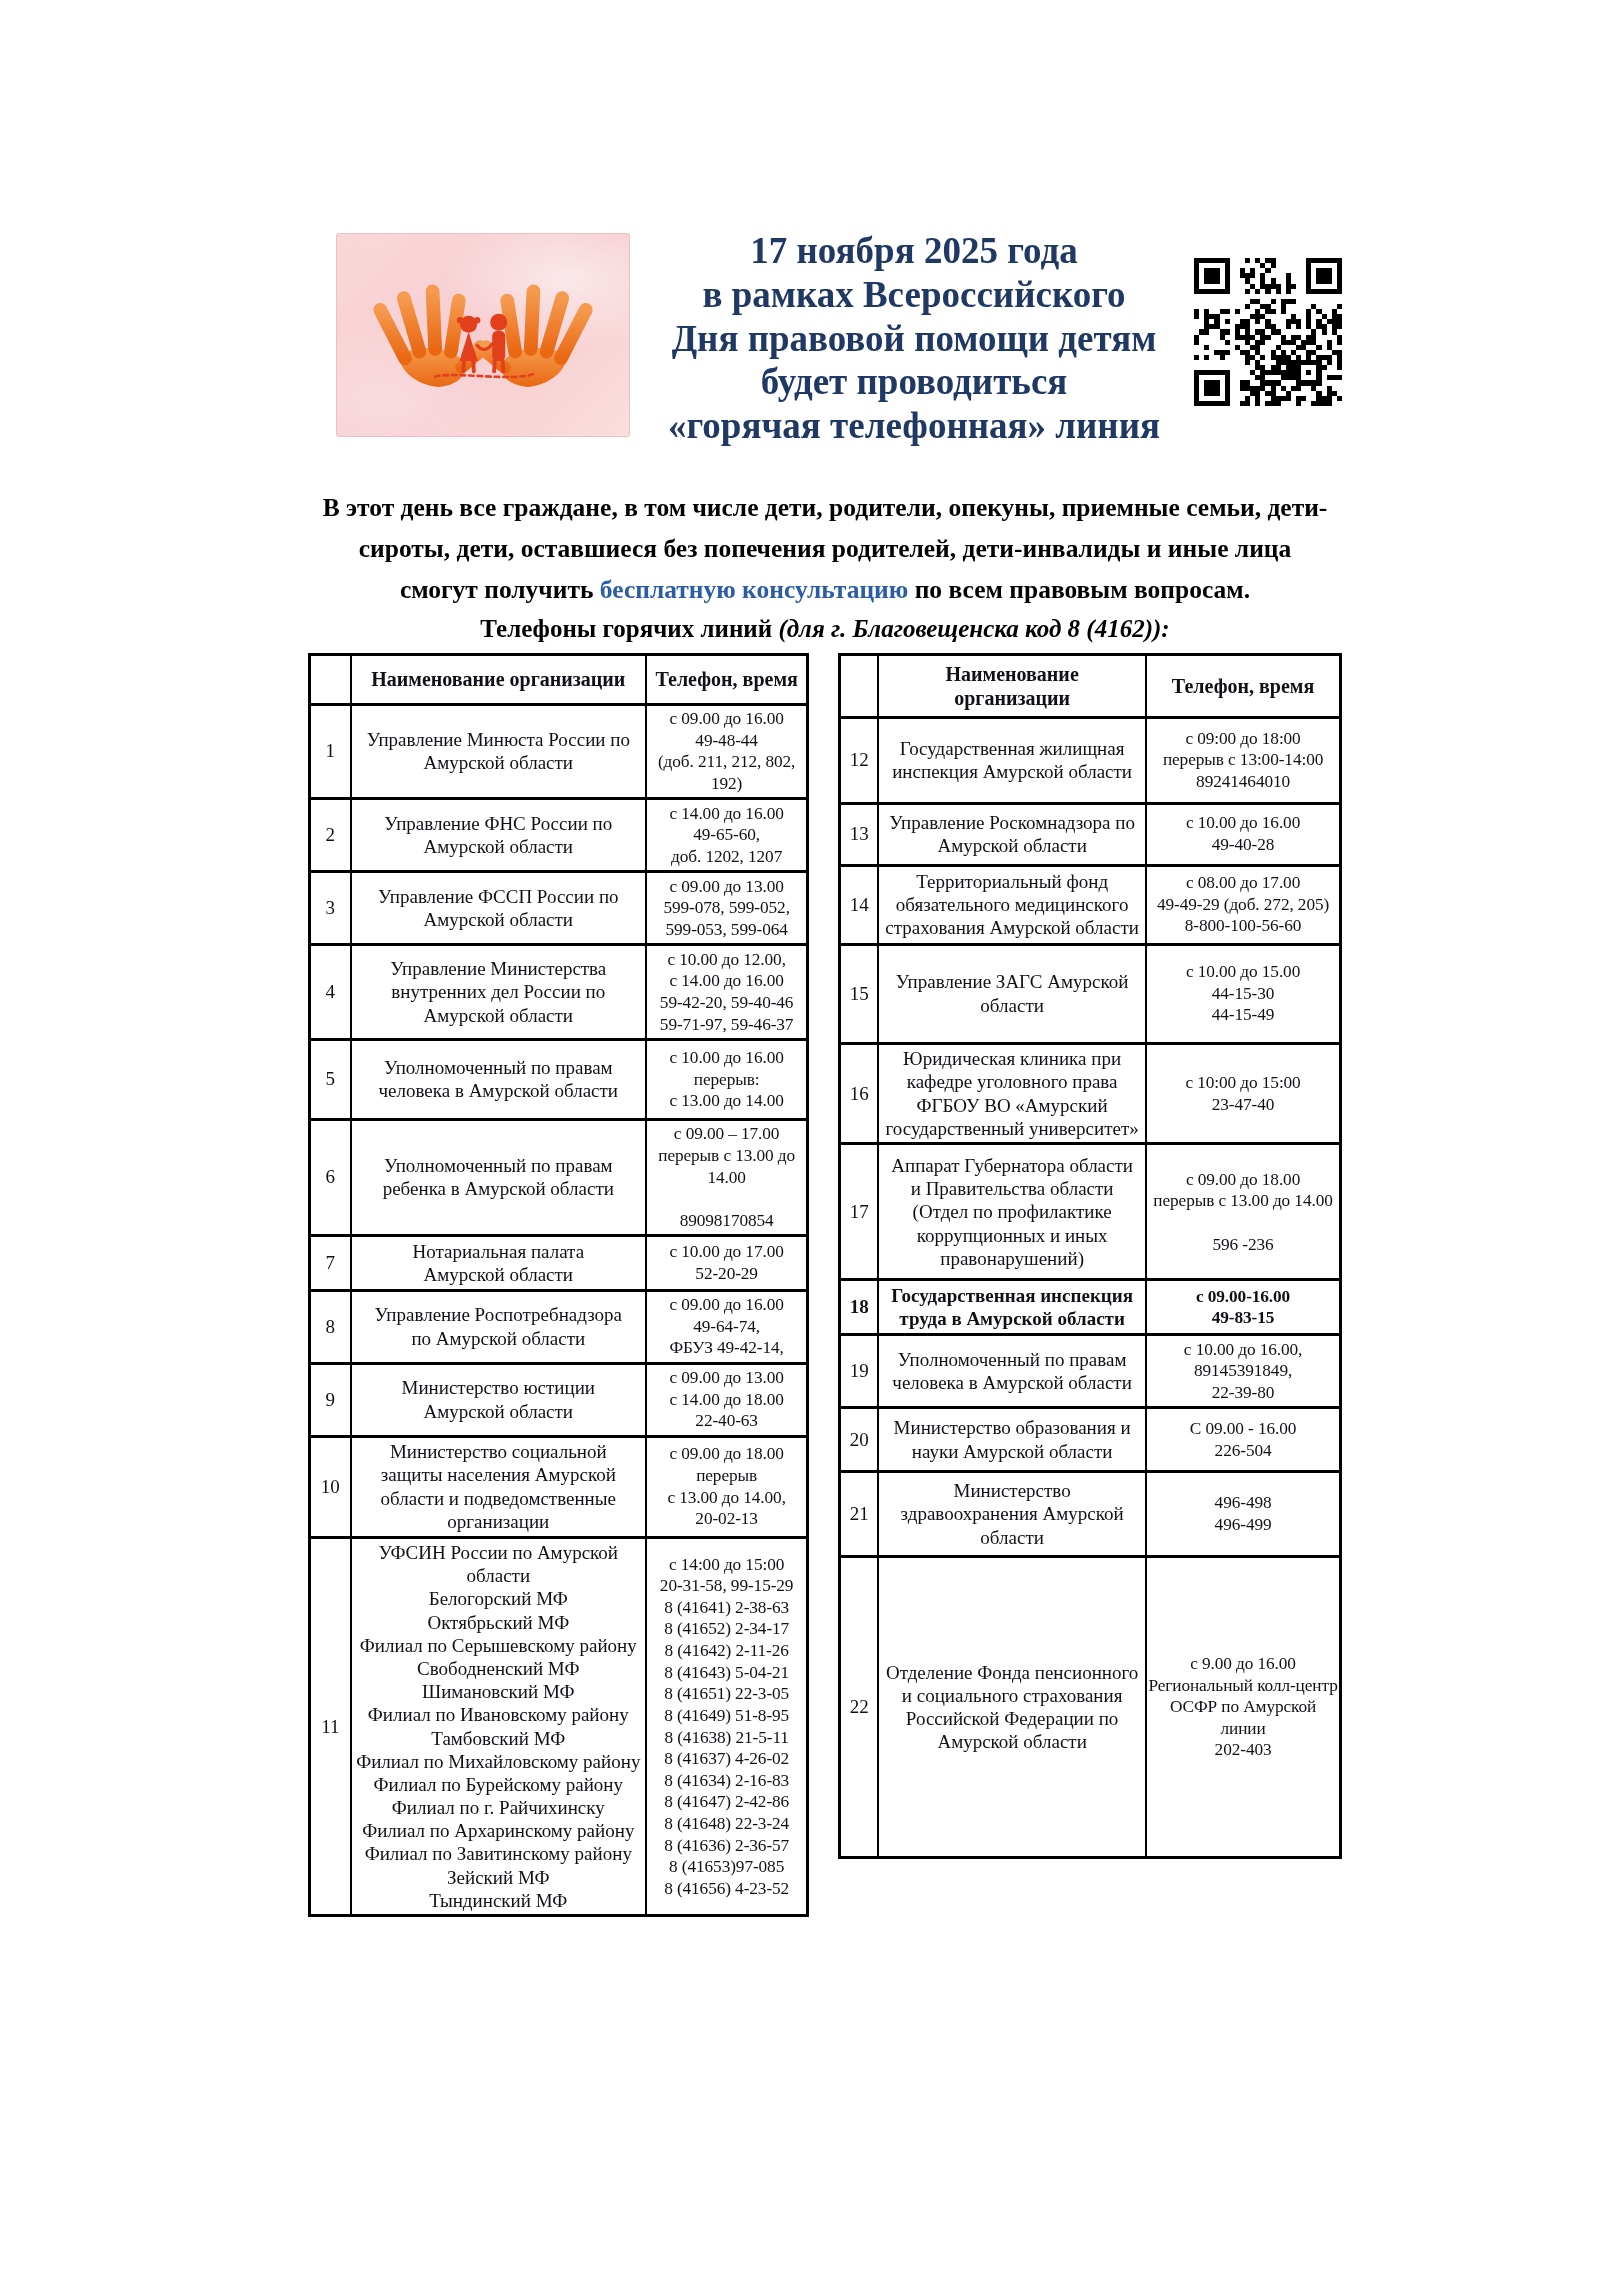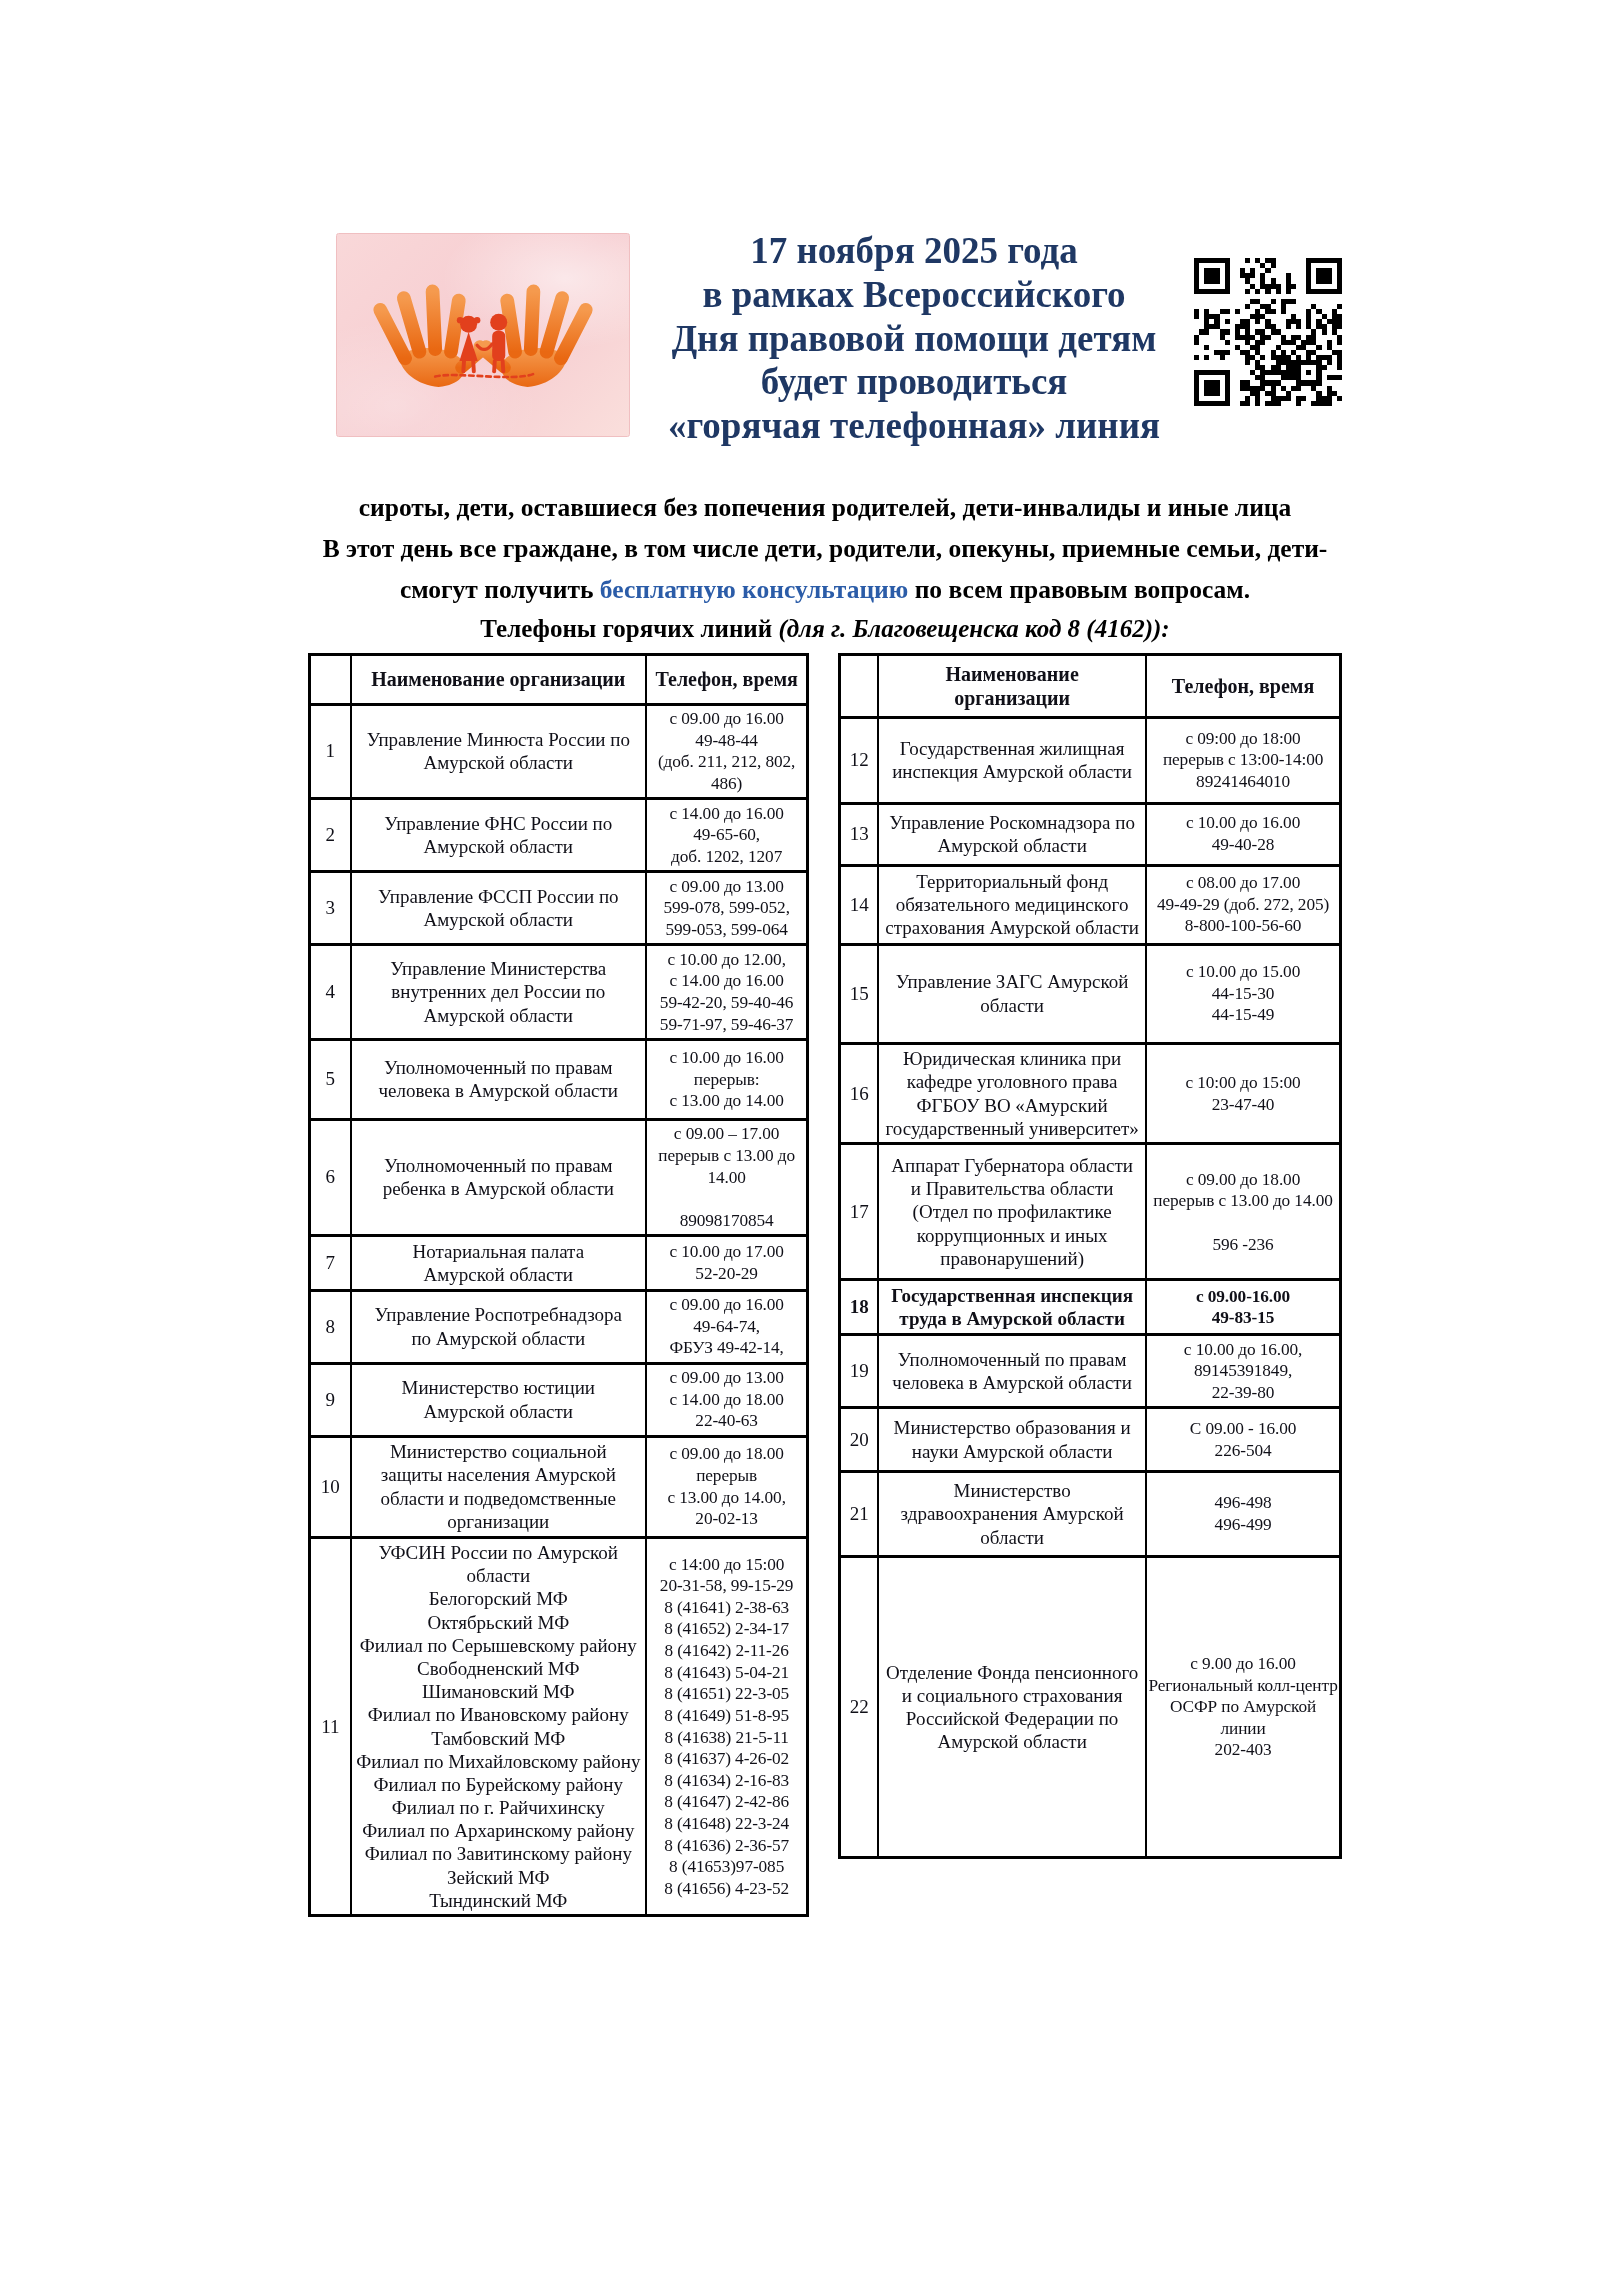--- a/index.html
+++ b/index.html
@@ -512,22 +512,22 @@
         <rect x="16" y="28" width="1" height="1" fill="#000"></rect>
         <rect x="20" y="28" width="1" height="1" fill="#000"></rect>
         <rect x="23" y="28" width="1" height="1" fill="#000"></rect>
         <rect x="24" y="28" width="1" height="1" fill="#000"></rect>
         <rect x="25" y="28" width="1" height="1" fill="#000"></rect>
         <rect x="26" y="28" width="1" height="1" fill="#000"></rect>
       </svg>
   </div>
 
   <div class="intro">
+    <div class="i-line">В этот день все граждане, в том числе дети, родители, опекуны, приемные семьи, дети-</div>
     <div class="i-line">сироты, дети, оставшиеся без попечения родителей, дети-инвалиды и иные лица</div>
-    <div class="i-line">В этот день все граждане, в том числе дети, родители, опекуны, приемные семьи, дети-</div>
     <div class="i-line"><span>смогут получить </span><span class="hl">бесплатную консультацию</span><span> по всем правовым вопросам.</span></div>
   </div>
 
   <div class="caption">
     <span>Телефоны горячих линий </span><span class="cap-italic">(для г. Благовещенска код 8 (4162)):</span>
   </div>
 
   <div class="tables">
 
     <table class="tbl tbl-left">
@@ -547,21 +547,21 @@
           <tr>
             <td class="cell-num">1</td>
             <td class="cell-name">
               <div class="line">Управление Минюста России по</div>
               <div class="line">Амурской области</div>
             </td>
             <td class="cell-phone">
               <div class="line">с 09.00 до 16.00</div>
               <div class="line">49-48-44</div>
               <div class="line">(доб. 211, 212, 802,</div>
-              <div class="line">486)</div>
+              <div class="line">192)</div>
             </td>
           </tr>
           <tr>
             <td class="cell-num">2</td>
             <td class="cell-name">
               <div class="line">Управление ФНС России по</div>
               <div class="line">Амурской области</div>
             </td>
             <td class="cell-phone">
               <div class="line">с 14.00 до 16.00</div>

